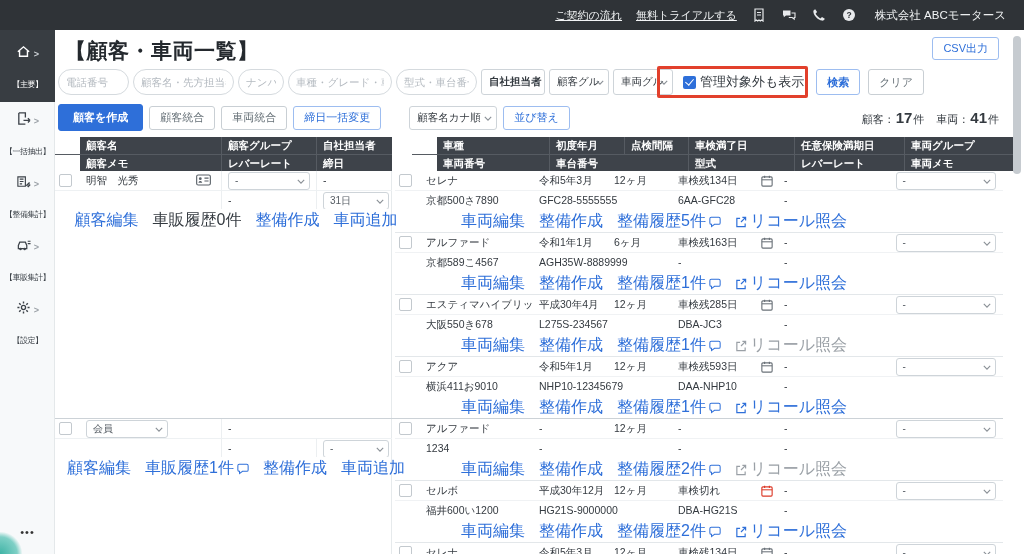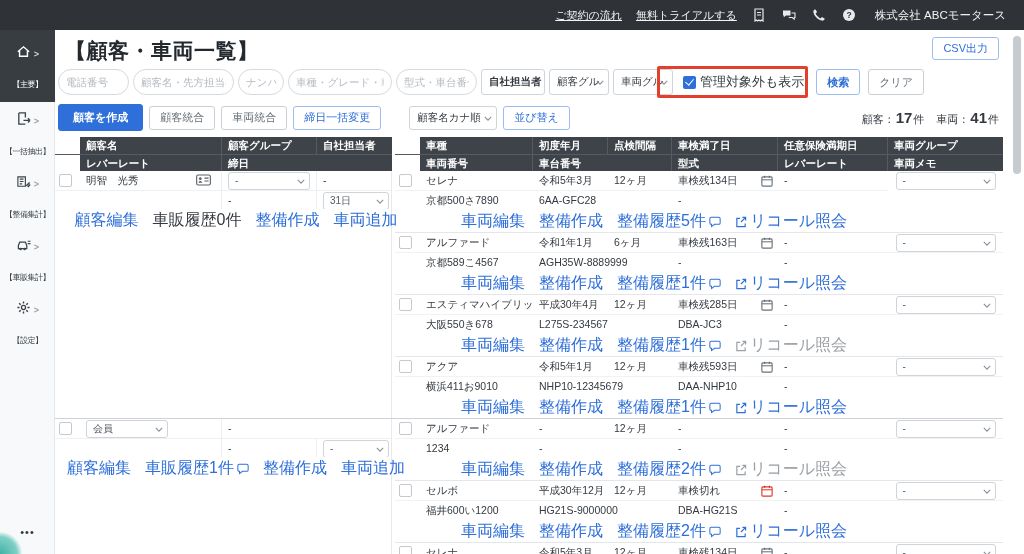--- a/index.html
+++ b/index.html
@@ -59,21 +59,21 @@
   .action-row { display:flex; align-items:center; gap:6px; margin-top:8px; padding-left:3px; height:27px; }
   .gap-l { margin-left:22px; }
   .counts { margin-left:auto; margin-right:6px; display:flex; align-items:baseline; color:#343a40; }
   .counts .lbl { font-size:11px; }
   .counts .num { font-size:15px; font-weight:600; margin:0 1px; }
   .counts .sp { margin-left:12px; }
 
   
   .table { margin-top:6px; width:948px; }
   .flexrow { display:flex; }
-  .c-block { width:337px; margin-right:3px; }
+  .c-block { width:337px; margin-right:20px; }
   .v-block { width:608px; }
   .hrow { display:grid; height:17px; line-height:17px; background:#3e434a; color:#fff; font-size:10.5px; font-weight:bold; }
   .hrow + .hrow { border-top:1px solid #565b62; }
   .hcell { padding-left:6px; border-right:1px solid #565b62; overflow:hidden; white-space:nowrap; }
   .hcell:last-child { border-right:none; }
   .hspacer { background:#fff; border:none; }
   .grid-ch { grid-template-columns:25px 142px 95px 75px; }
   .grid-vh { grid-template-columns:25px 113px 75px 64px 106px 110px 115px; }
   .grid-vh2 { grid-template-columns:25px 113px 139px 106px 110px 115px; }
 
@@ -275,20 +275,21 @@
       <div class="flexrow">
         <div class="c-block">
           <div class="hrow grid-ch">
             <div class="hcell hspacer"></div>
             <div class="hcell">顧客名</div>
             <div class="hcell">顧客グループ</div>
             <div class="hcell">自社担当者</div>
           </div>
           <div class="hrow grid-ch">
             <div class="hcell hspacer"></div>
+            <div class="hcell">顧客メモ</div>
             <div class="hcell">レバーレート</div>
             <div class="hcell">締日</div>
           </div>
         </div>
         <div class="v-block">
           <div class="hrow grid-vh">
             <div class="hcell hspacer"></div>
             <div class="hcell">車種</div>
             <div class="hcell">初度年月</div>
             <div class="hcell">点検間隔</div>
@@ -380,20 +381,21 @@
                       <svg class="caret" viewBox="0 0 10 6">
                         <path d="M1 1l4 4 4-4" fill="none" stroke="#8a9096" stroke-width="1.4"></path>
                       </svg>
                     </span>
                   </div>
                 </div>
             </div>
             <div class="line grid-vh2">
               <div class="cell cb-cell"></div>
               <div class="cell">京都500さ7890</div>
+              <div class="cell">GFC28-5555555</div>
               <div class="cell">6AA-GFC28</div>
               <div class="cell">-</div>
               <div class="cell"></div>
             </div>
             <div class="links vlinks">
               <a>車両編集</a>
               <a>整備作成</a>
               <a>
                   <span>整備履歴5件</span>
                   <span class="ic12 icon-bubble">

